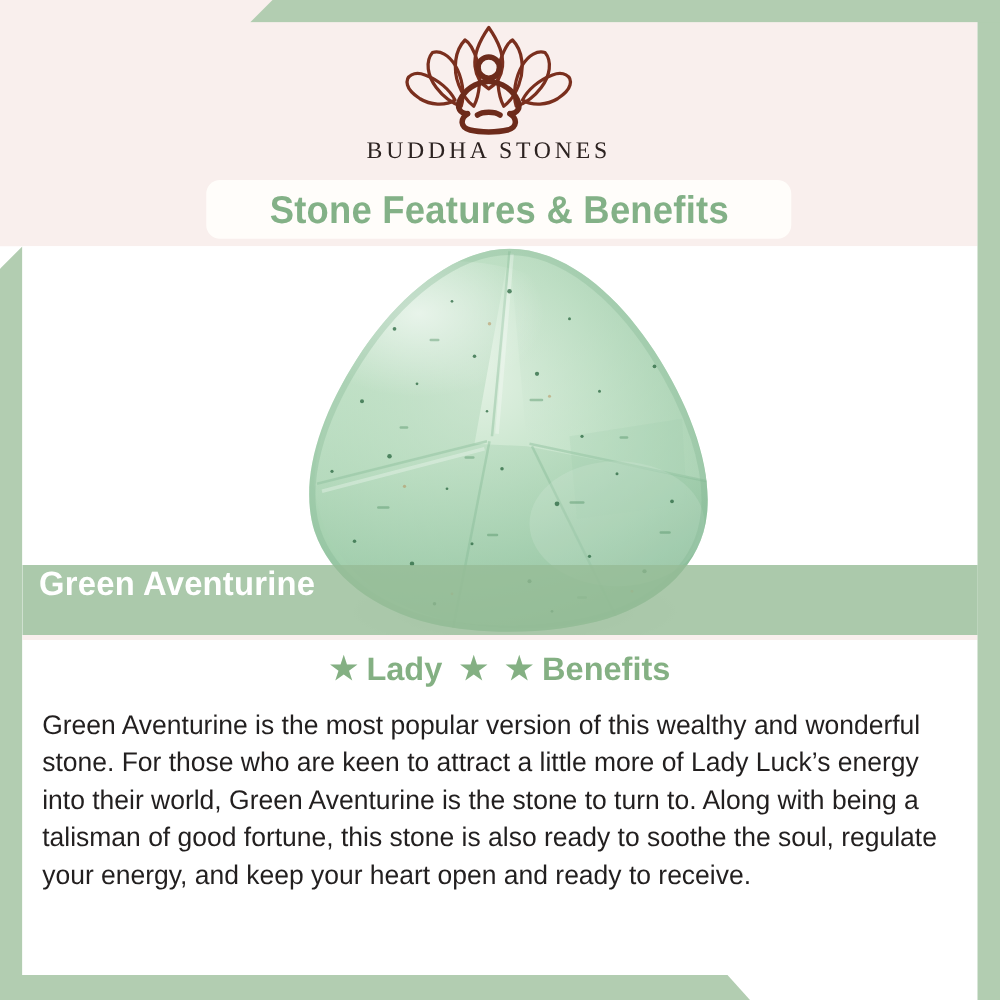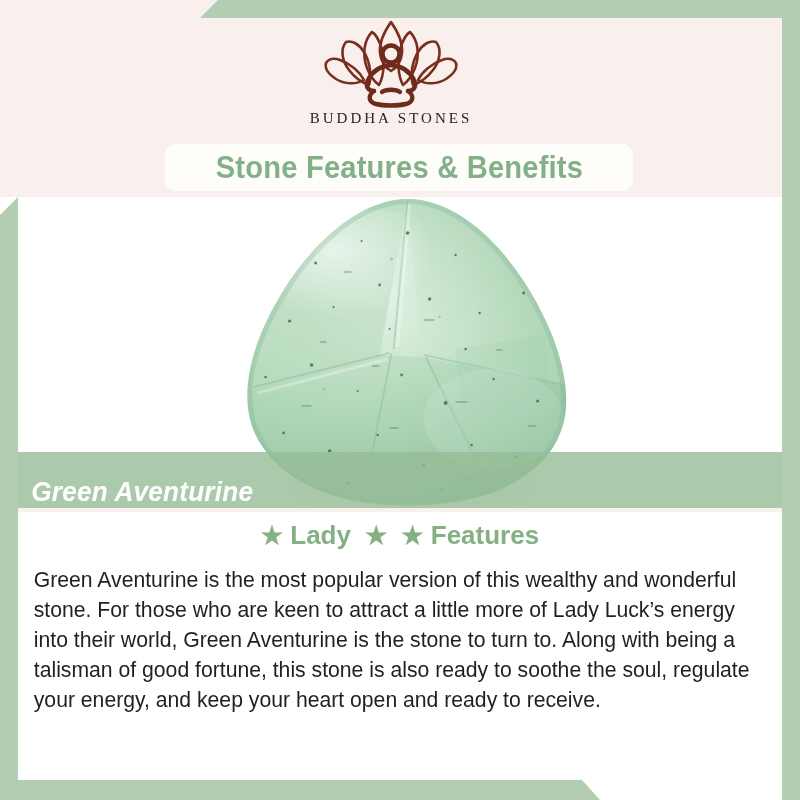--- a/index.html
+++ b/index.html
@@ -84,21 +84,21 @@
     z-index: 5;
   }
   .logo-mark {
     width: 170px;
     height: 92px;
     display: block;
   }
   .logo-word {
     margin-top: 2px;
     font-family: "Liberation Serif", serif;
-    font-size: 15px;
+    font-size: 19px;
     letter-spacing: 3.0px;
     color: #2c2220;
     white-space: nowrap;
   }
 
   
   .title-banner {
     position: absolute;
     top: 144px;
     left: 165px;
@@ -143,23 +143,22 @@
 
   
   .name-plate {
     position: absolute;
     top: 452px;
     left: 18px;
     width: 764px;
     height: 56px;
     background: rgba(150, 188, 150, 0.80);
     display: flex;
-    align-items: flex-end;
+    align-items: flex-start;
     z-index: 7;
-    font-style: italic;
   }
   .name-plate span {
     font-family: "Liberation Sans Narrow", "Liberation Sans", sans-serif;
     font-weight: bold;
     font-size: 27px;
     color: #ffffff;
     padding-left: 10px;
     letter-spacing: 0.2px;
     transform: scaleX(0.97);
   }
@@ -408,20 +407,20 @@
     <div class="keywords">
       <span class="kw">
         <span class="star">★</span>
         <span>Lady</span>
       </span>
       <span class="kw">
         <span class="star">★</span>
       </span>
       <span class="kw">
         <span class="star">★</span>
-        <span>Features</span>
+        <span>Benefits</span>
       </span>
     </div>
 
     <p class="body-copy">Green Aventurine is the most popular version of this wealthy and wonderful stone. For those who are keen to attract a little more of Lady Luck’s energy into their world, Green Aventurine is the stone to turn to. Along with being a talisman of good fortune, this stone is also ready to soothe the soul, regulate your energy, and keep your heart open and ready to receive.</p>
   </div>
 
 </div>
 
 </body></html>

